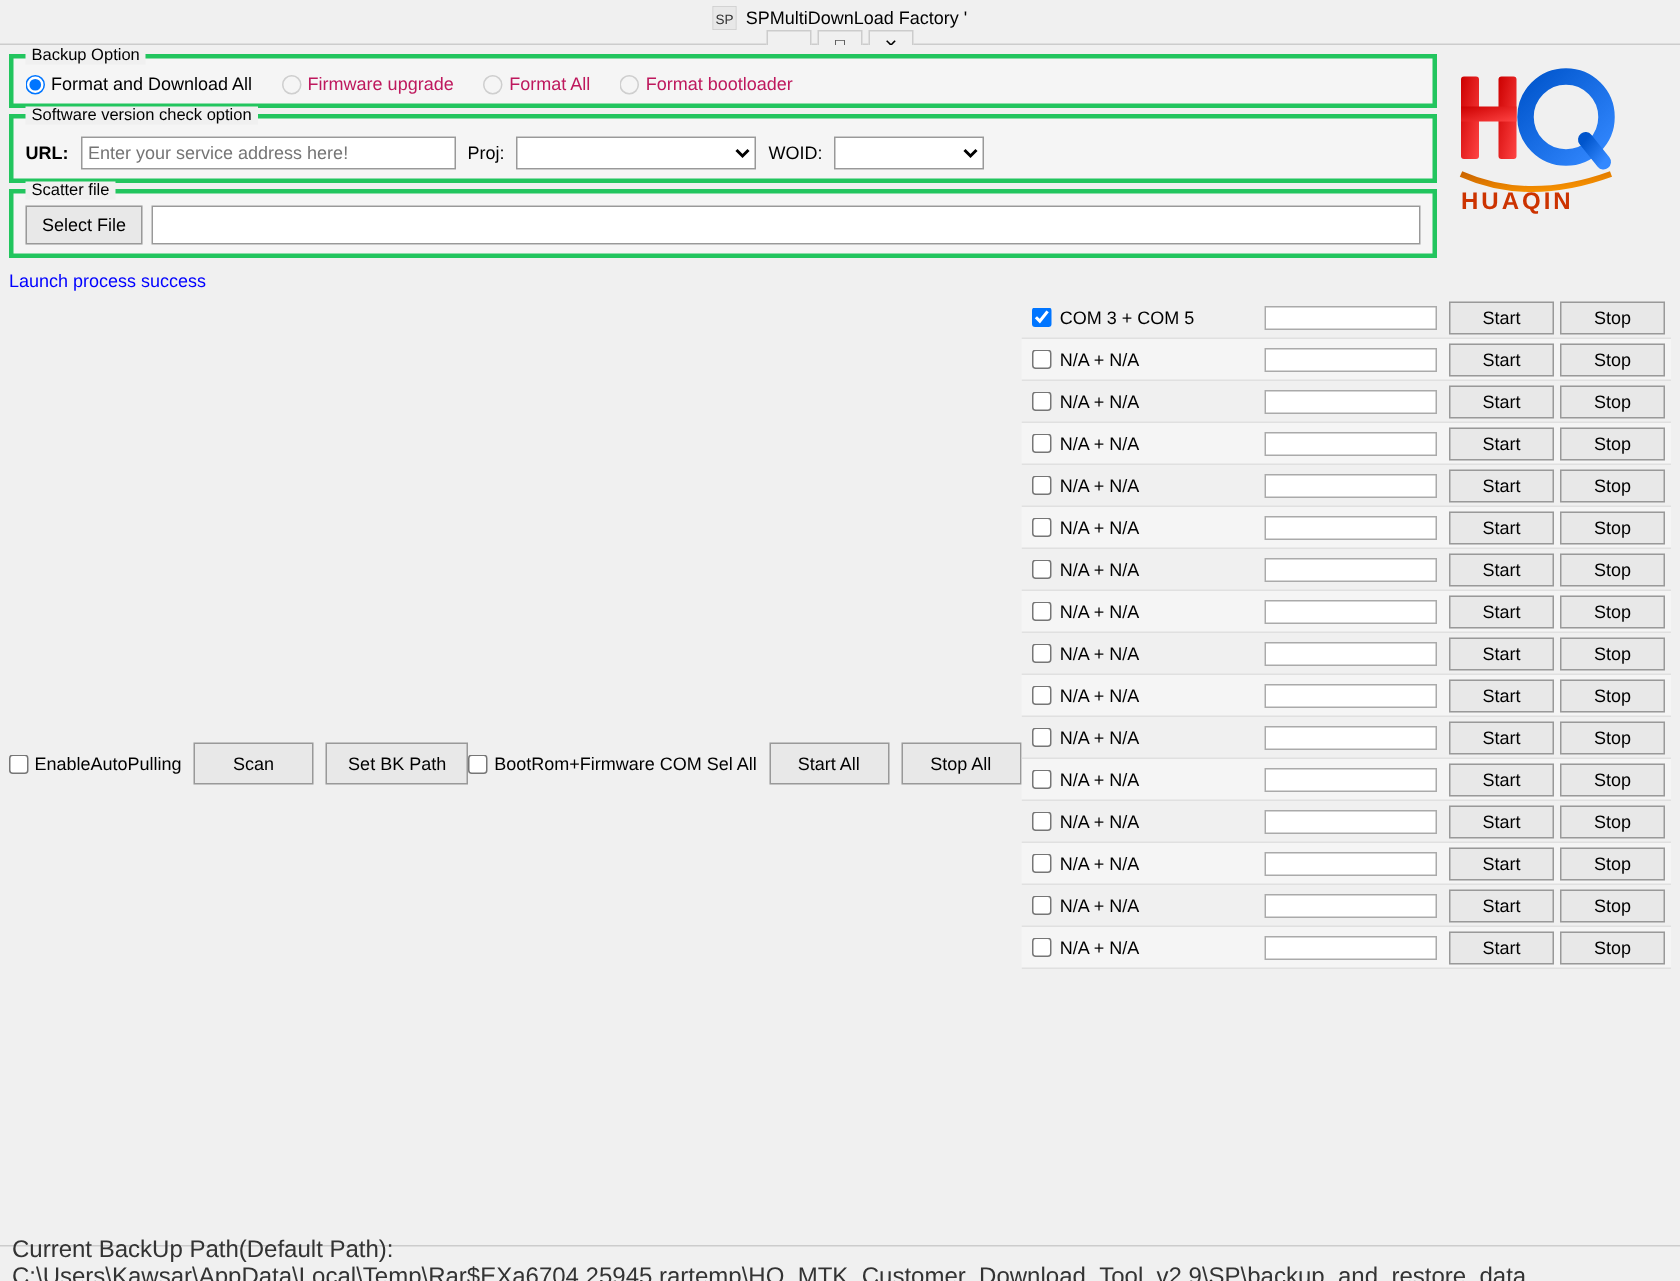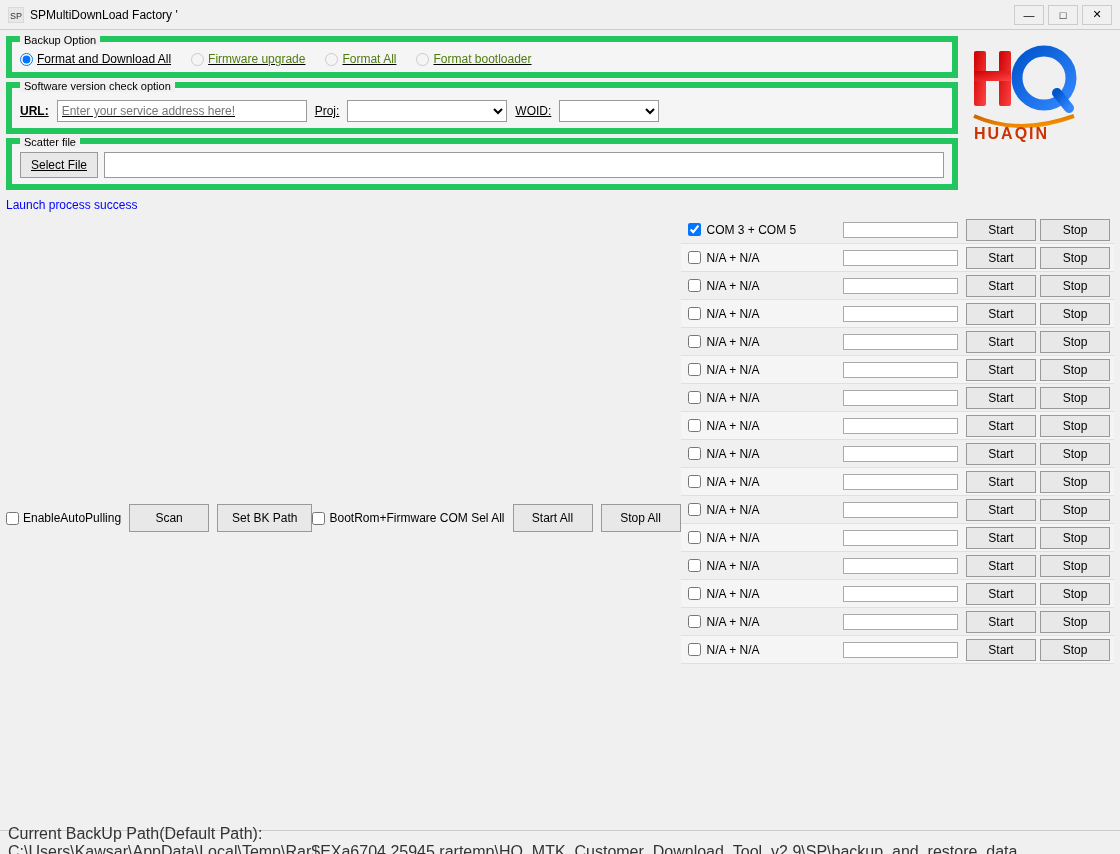--- a/index.html
+++ b/index.html
@@ -16,20 +16,21 @@
 
     
     .title-bar {
       display: flex;
       align-items: center;
       justify-content: space-between;
       background: #f0f0f0;
       padding: 4px 8px;
       height: 30px;
       border-bottom: 1px solid #ccc;
+      flex-direction: column;
     }
     .title-bar-left {
       display: flex;
       align-items: center;
       gap: 6px;
     }
     .title-icon {
       width: 16px;
       height: 16px;
     }
@@ -71,25 +72,24 @@
     }
     .options-area {
       flex: 1;
       display: flex;
       flex-direction: column;
       gap: 4px;
     }
 
     
     .fieldset-box {
-      border: 6px solid #22c55e;
+      border: 3px solid #22c55e;
       padding: 4px 8px 6px 8px;
       position: relative;
       background: #f5f5f5;
-      text-decoration: underline;
     }
     .fieldset-legend {
       position: absolute;
       top: -8px;
       left: 8px;
       background: #f0f0f0;
       padding: 0 4px;
       font-size: 11px;
       color: #000;
     }
@@ -104,21 +104,21 @@
     .radio-item {
       display: flex;
       align-items: center;
       gap: 4px;
     }
     .radio-item input[type="radio"] {
       margin: 0;
     }
     .radio-item label {
       font-size: 12px;
-      color: #4d7c0f;
+      color: #be185d;
     }
     .radio-item.active label {
       color: #000;
     }
 
     
     .version-row {
       display: flex;
       align-items: center;
       gap: 8px;

